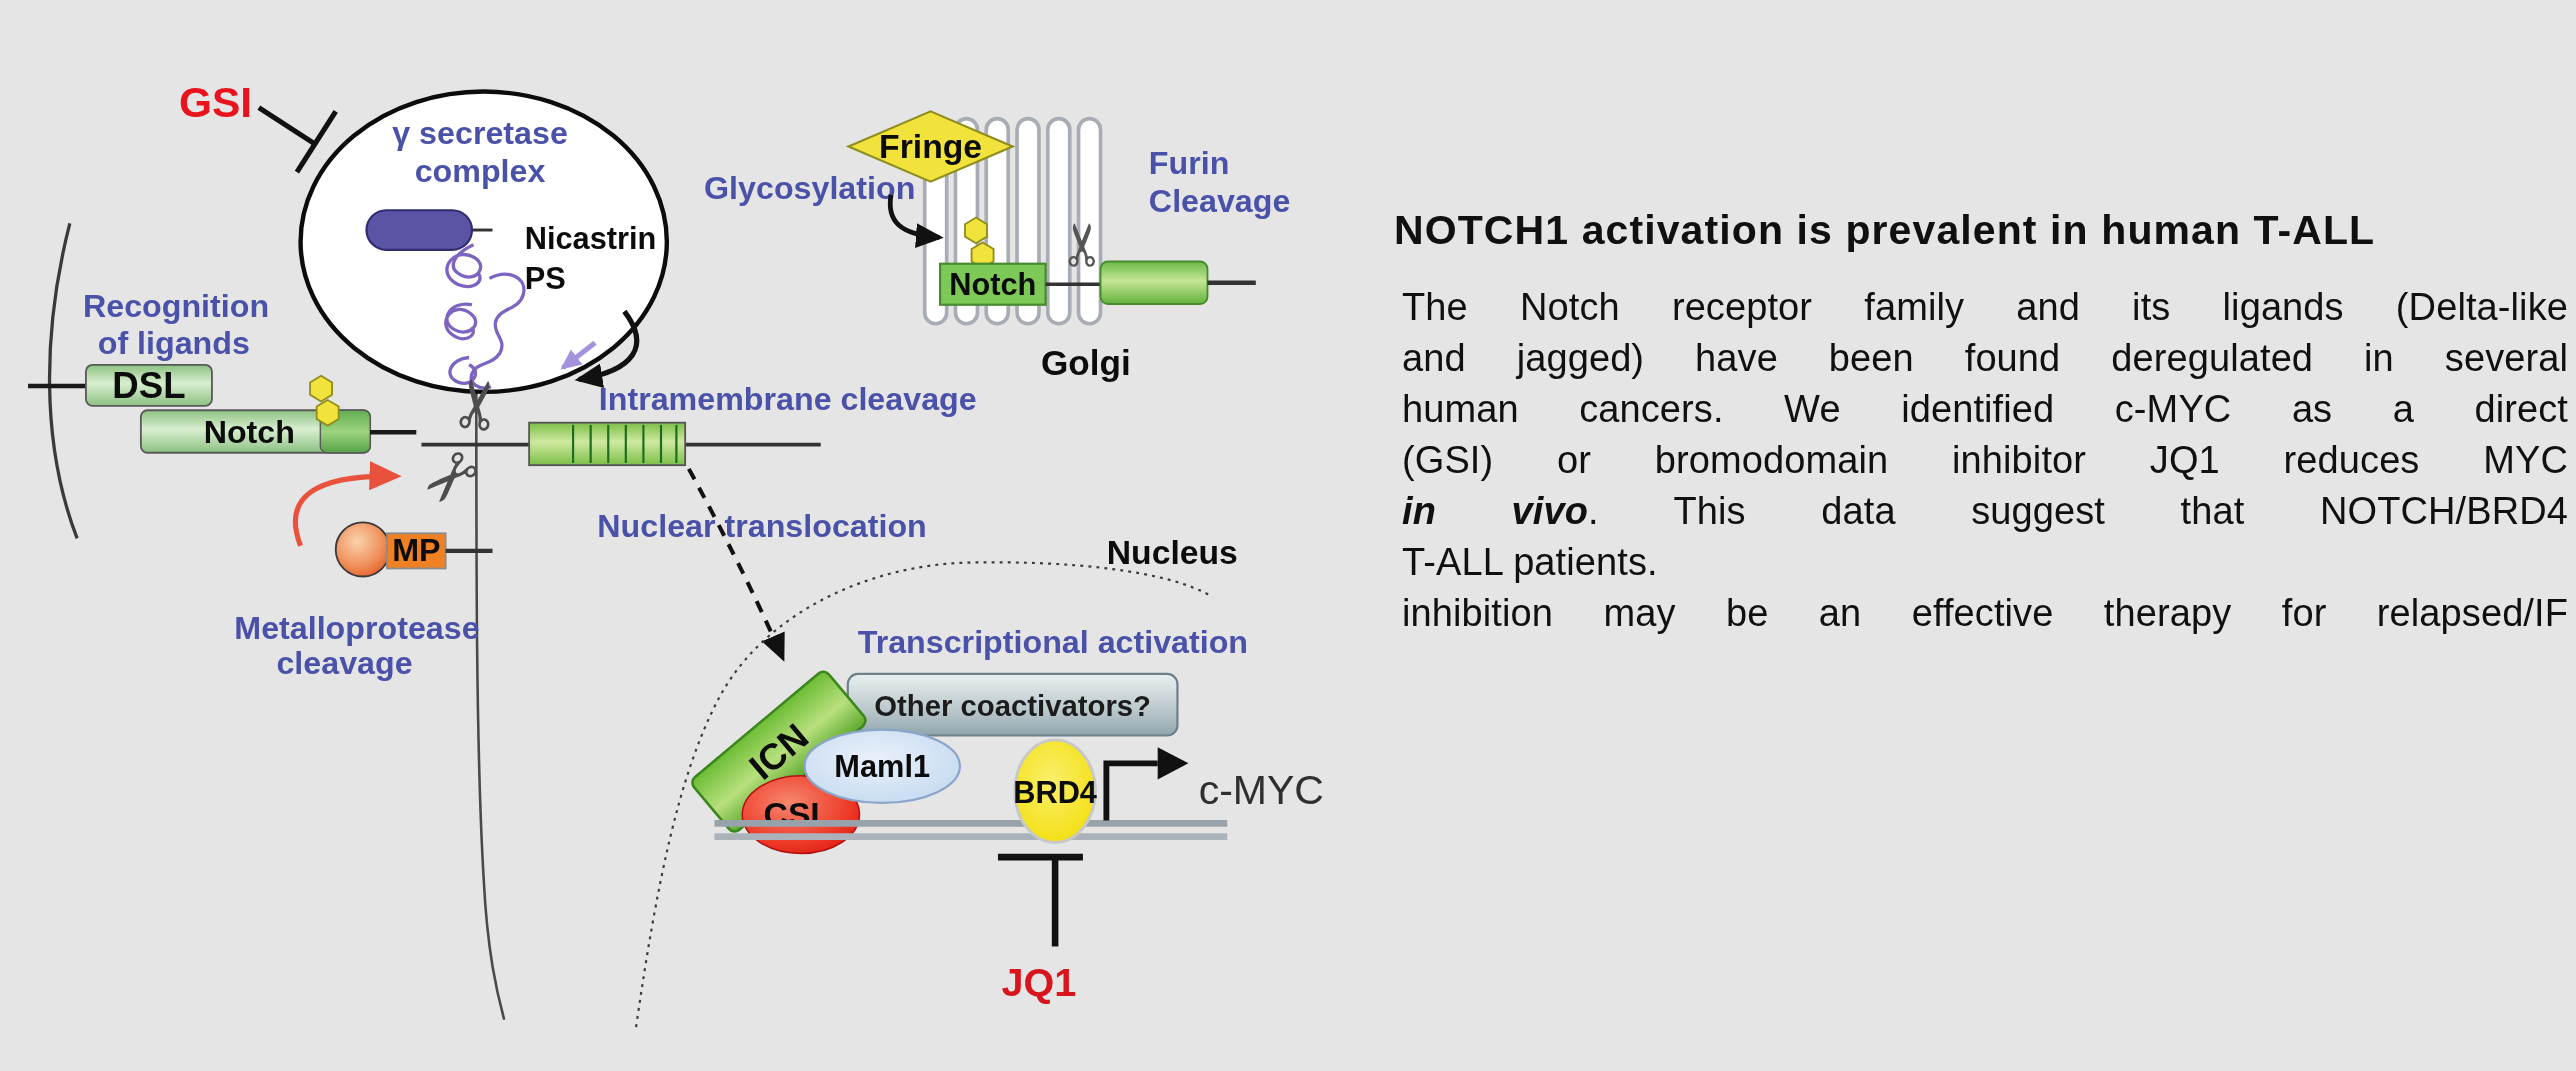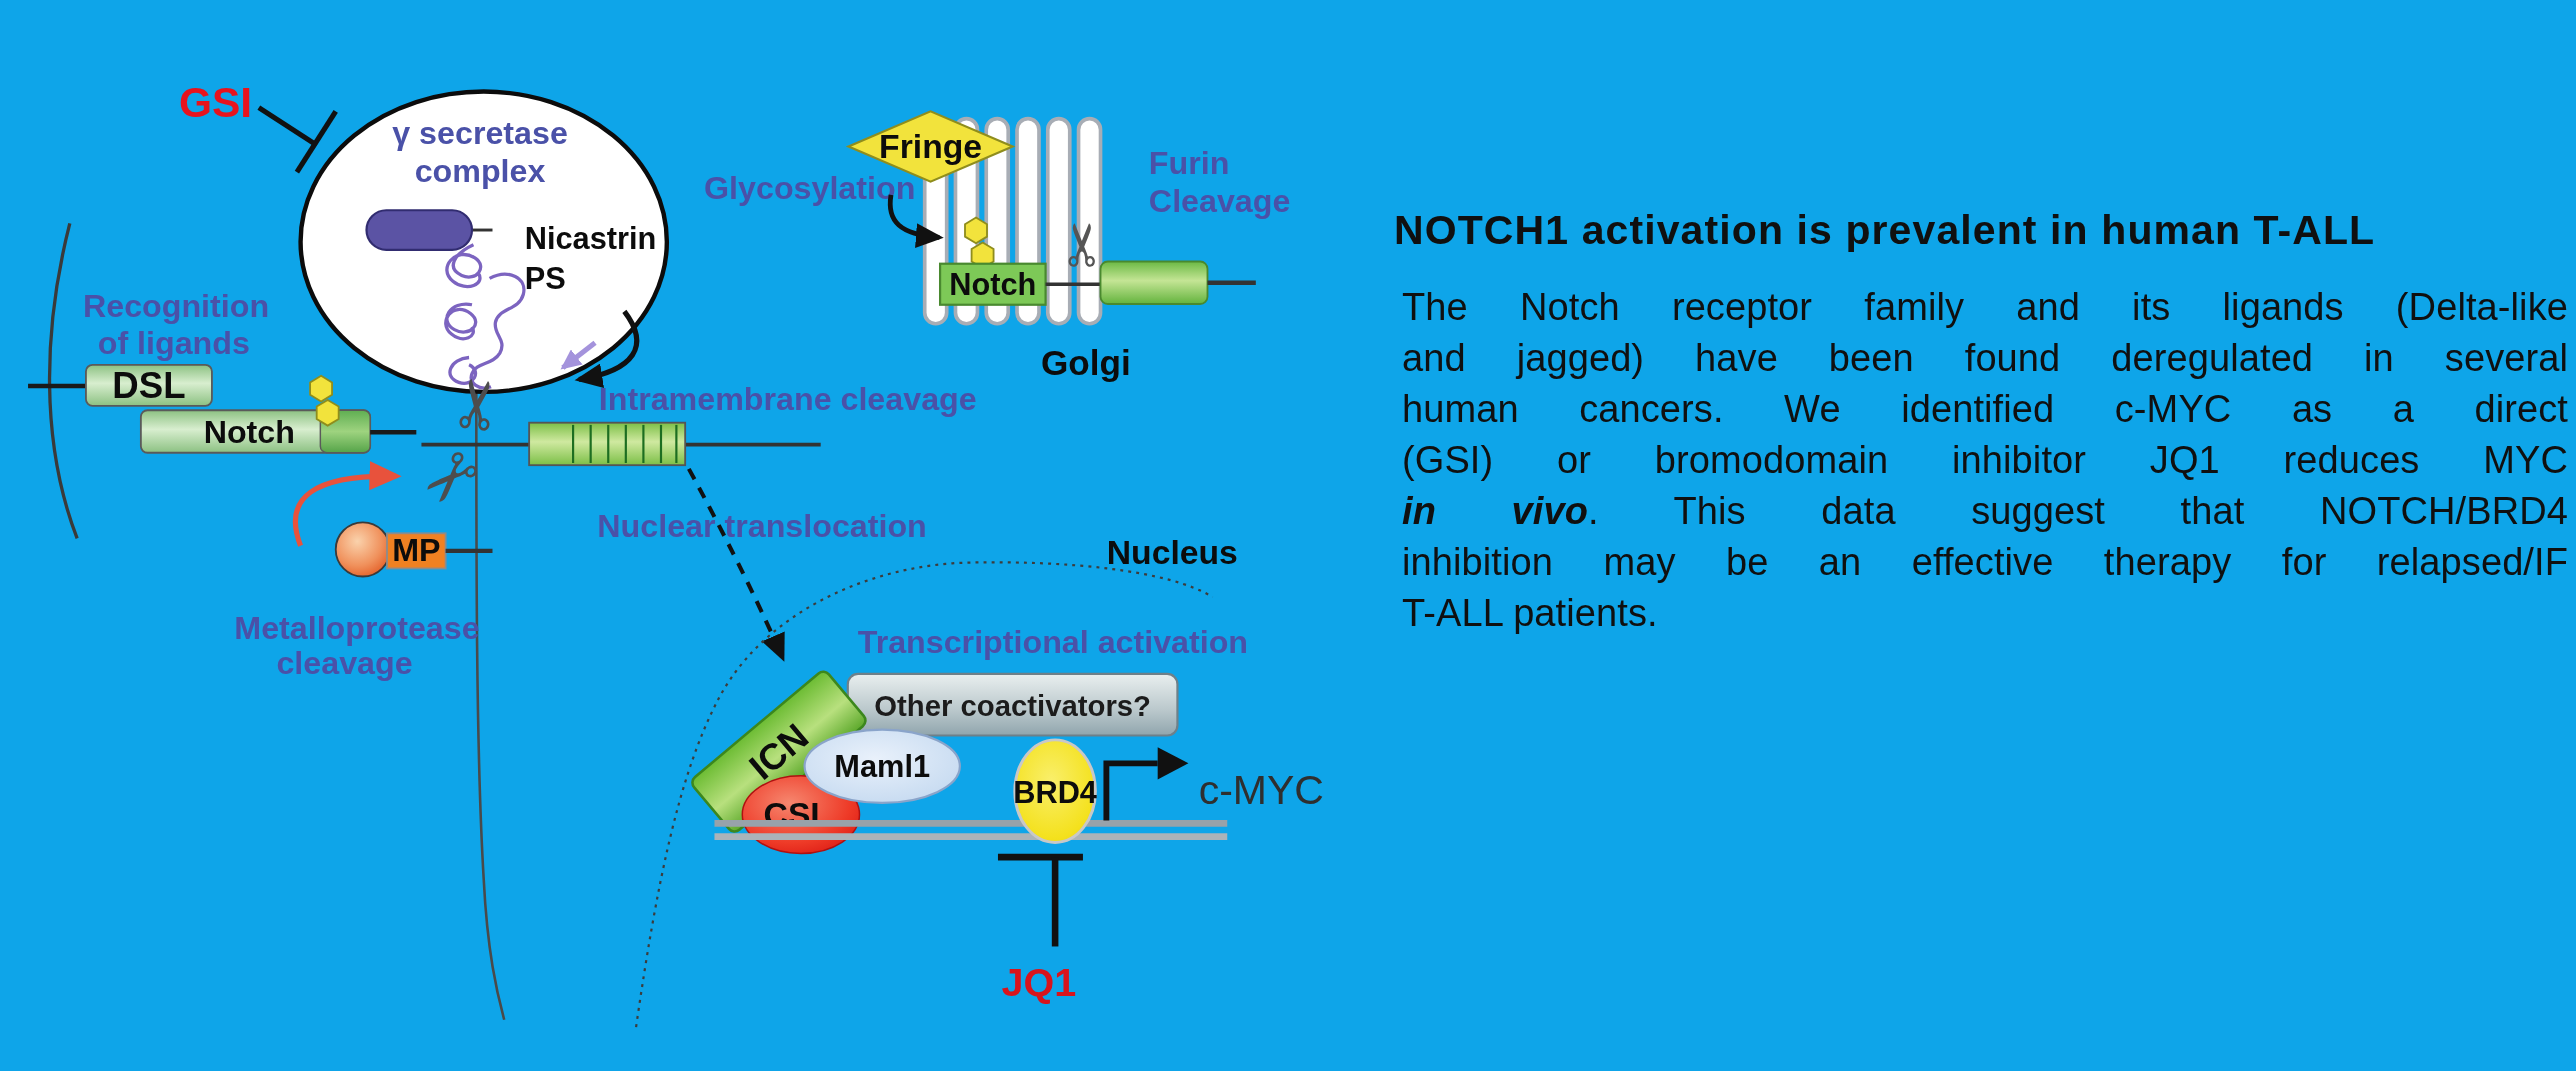--- a/index.html
+++ b/index.html
@@ -1,16 +1,16 @@
 <!DOCTYPE html>
 <html style="font-size:11.7px"><head>
 <meta charset="utf-8">
 <style>
   html,body{margin:0;padding:0;background:#ffffff;}
-  .stage{position:relative;width:2576px;height:1071px;background:#0ea5e9;overflow:hidden;
+  .stage{position:relative;width:2576px;height:1071px;background:#e5e5e5;overflow:hidden;
          font-family:"Liberation Sans",sans-serif;}
   .diagram-svg{position:absolute;left:0;top:0;}
   .abstract{position:absolute;left:1386px;top:0;width:1166px;}
   .abstract-title{position:absolute;top:207px;left:0;width:1166px;
     font-size:41px;font-weight:bold;color:#101010;letter-spacing:1.1px;white-space:nowrap;margin-left:8px;}
   .abstract-body{position:absolute;top:282px;left:16px;width:1166px;color:#101010;}
   .jline{font-size:38px;line-height:51px;height:51px;text-align:justify;text-align-last:justify;
          white-space:normal;letter-spacing:0.1px;}
   .jline.last{text-align-last:left;}
   .jline i{font-style:italic;font-weight:bold;}
@@ -209,19 +209,19 @@
 </svg>
 
 <div class="abstract">
   <div class="abstract-title">NOTCH1 activation is prevalent in human T-ALL</div>
   <div class="abstract-body">
         <div class="jline">The Notch receptor family and its ligands (Delta-like</div>
         <div class="jline">and jagged) have been found deregulated in several</div>
         <div class="jline">human cancers.  We identified c-MYC as a direct</div>
         <div class="jline">(GSI) or bromodomain inhibitor JQ1 reduces MYC</div>
         <div class="jline"><i>in vivo</i>. This data suggest that NOTCH/BRD4</div>
+        <div class="jline last">T-ALL patients.</div>
         <div class="jline">inhibition may be an effective therapy for relapsed/IF</div>
-        <div class="jline last">T-ALL patients.</div>
       </div>
 </div>
 
 </div>
 
 
 </body></html>

